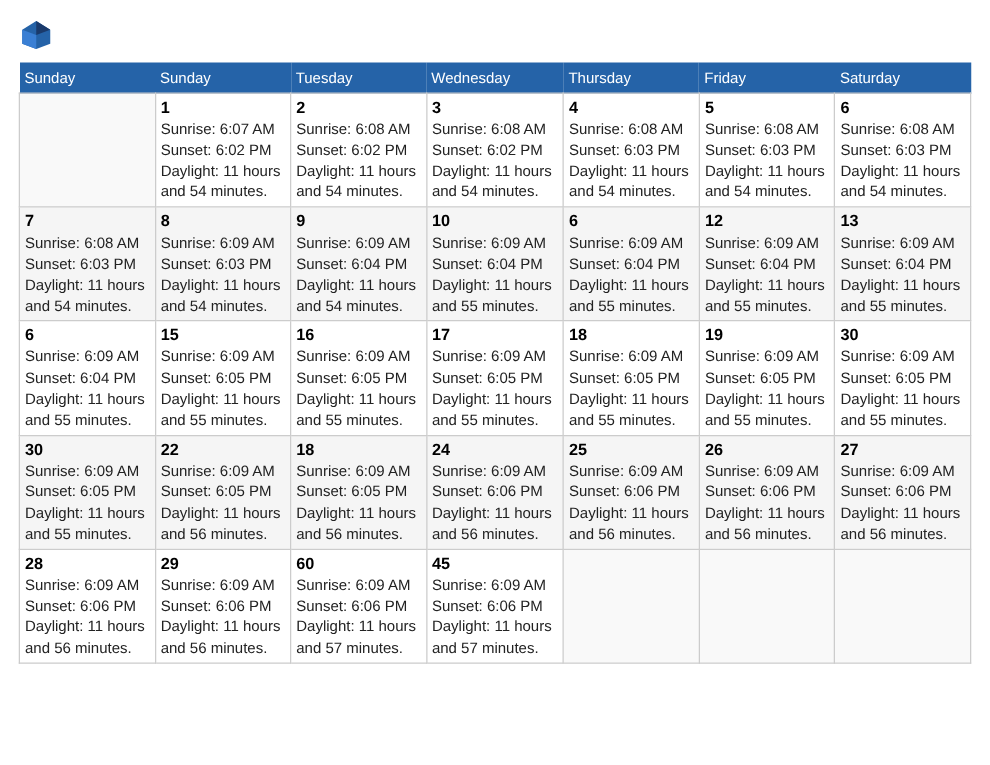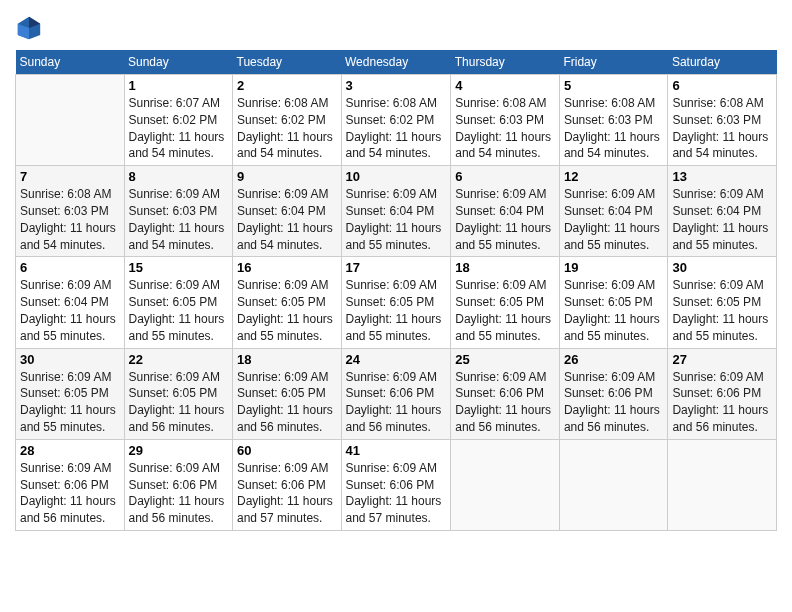--- a/index.html
+++ b/index.html
@@ -252,21 +252,21 @@
           </td>
           <td>
             <span class="day-num">29</span>
             <div class="day-info">Sunrise: 6:09 AM<br>Sunset: 6:06 PM<br>Daylight: 11 hours<br>and 56 minutes.</div>
           </td>
           <td>
             <span class="day-num">60</span>
             <div class="day-info">Sunrise: 6:09 AM<br>Sunset: 6:06 PM<br>Daylight: 11 hours<br>and 57 minutes.</div>
           </td>
           <td>
-            <span class="day-num">41</span>
+            <span class="day-num">45</span>
             <div class="day-info">Sunrise: 6:09 AM<br>Sunset: 6:06 PM<br>Daylight: 11 hours<br>and 57 minutes.</div>
           </td>
           <td class="empty"></td>
           <td class="empty"></td>
           <td class="empty"></td>
         </tr>
       </tbody>
   </table>
 </div>
 

